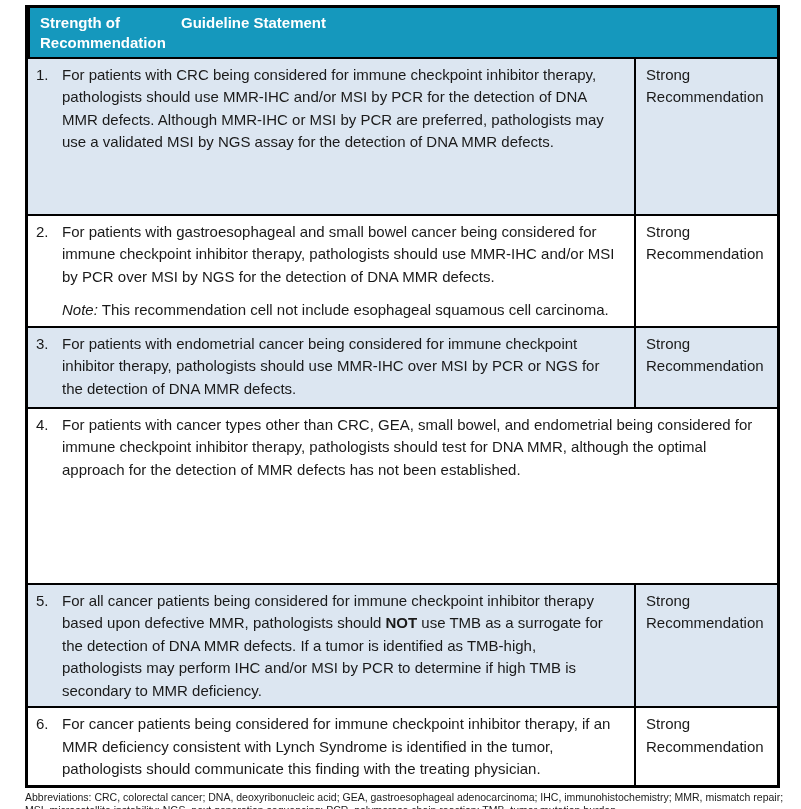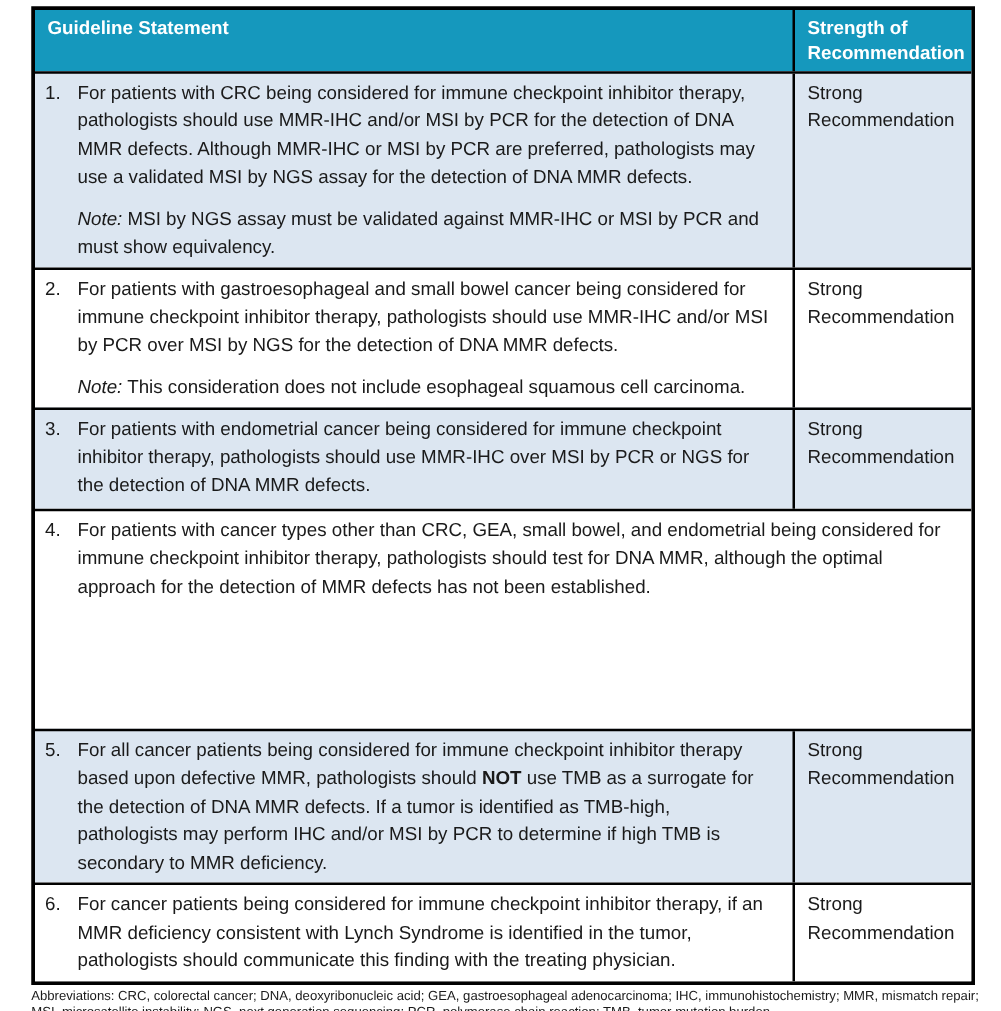--- a/index.html
+++ b/index.html
@@ -57,42 +57,41 @@
   }
 </style>
 </head>
 <body>
 
 <div class="page">
 
   <div class="guideline-table">
 
     <div class="trow thead">
+      <div class="cell str-cell" style="font-weight:bold; line-height:1.32;">Strength of Recommendation</div>
       <div class="cell stmt-cell" style="padding-left:10px;">Guideline Statement</div>
-      <div class="cell str-cell" style="font-weight:bold; line-height:1.32;">Strength of Recommendation</div>
     </div>
 
     <div class="trow brow shaded r1">
       <div class="cell stmt-cell">
         <div class="stmt">
             <span class="num">1.</span>
             <span class="stmt-text"><span>For patients with CRC being considered for immune checkpoint inhibitor therapy, pathologists should use MMR-IHC and/or MSI by PCR for the detection of DNA MMR defects. Although MMR-IHC or MSI by PCR are preferred, pathologists may use a validated MSI by NGS assay for the detection of DNA MMR defects.</span></span>
           </div>
-        <div class="note"><span style="font-style: italic;">Note:</span><span> MSI by NGS assay must be validated against MMR-IHC or MSI by PCR and must show equivalency.</span></div>
       </div>
       <div class="cell str-cell">Strong Recommendation</div>
     </div>
 
     <div class="trow brow r2">
       <div class="cell stmt-cell">
         <div class="stmt">
             <span class="num">2.</span>
             <span class="stmt-text"><span>For patients with gastroesophageal and small bowel cancer being considered for immune checkpoint inhibitor therapy, pathologists should use MMR-IHC and/or MSI by PCR over MSI by NGS for the detection of DNA MMR defects.</span></span>
           </div>
-        <div class="note"><span style="font-style: italic;">Note:</span><span> This consideration does not include esophageal squamous cell carcinoma.</span></div>
+        <div class="note"><span style="font-style: italic;">Note:</span><span> This recommendation cell not include esophageal squamous cell carcinoma.</span></div>
       </div>
       <div class="cell str-cell">Strong Recommendation</div>
     </div>
 
     <div class="trow brow shaded r3">
       <div class="cell stmt-cell">
         <div class="stmt">
             <span class="num">3.</span>
             <span class="stmt-text"><span>For patients with endometrial cancer being considered for immune checkpoint inhibitor therapy, pathologists should use MMR-IHC over MSI by PCR or NGS for the detection of DNA MMR defects.</span></span>
           </div>

